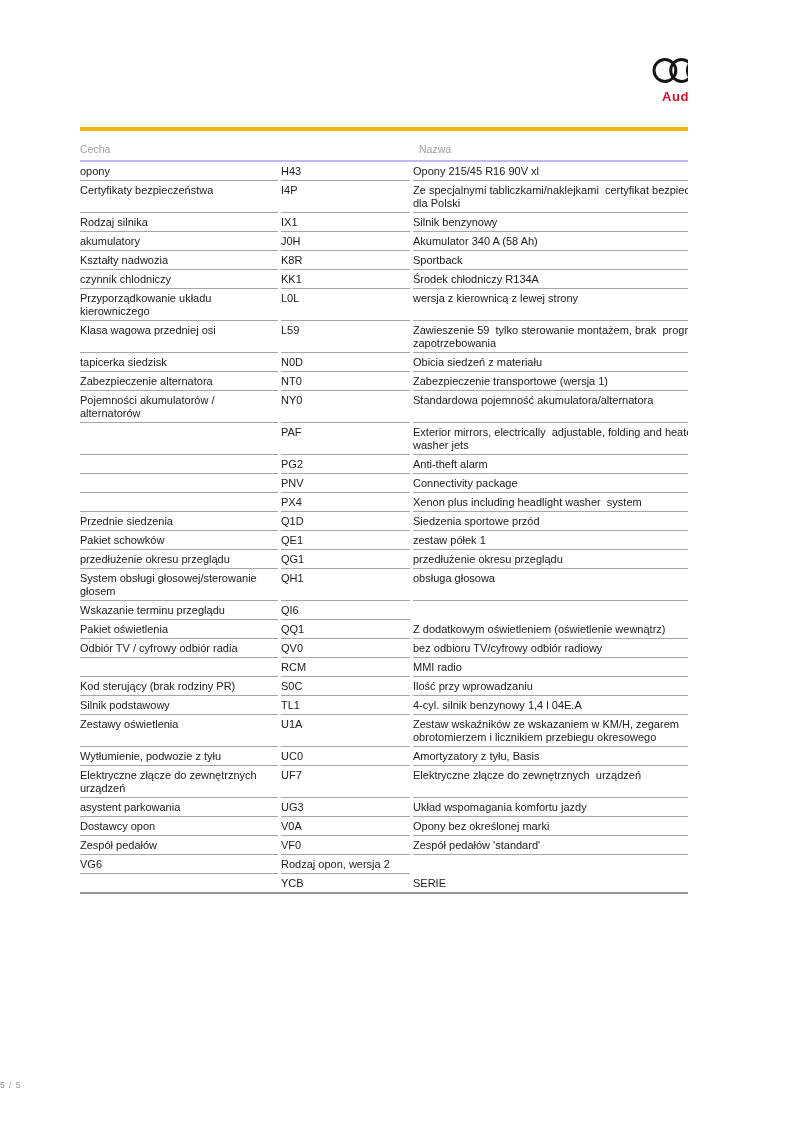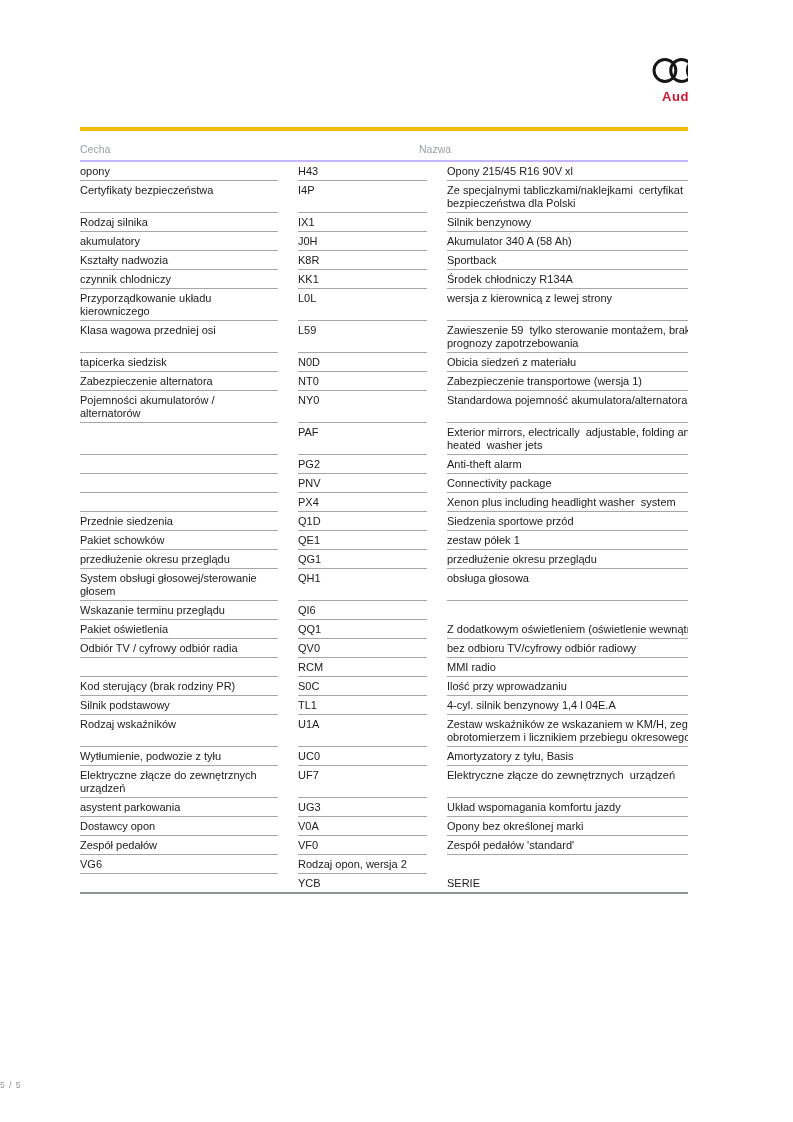--- a/index.html
+++ b/index.html
@@ -24,21 +24,21 @@
     background:#f4ba00;border:none;margin:0;
   }
   
   .table{position:absolute;left:80px;top:143px;width:660px;font-size:11px;line-height:13px;}
   .thead{
     display:grid;grid-template-columns:198px 129px 1fr;column-gap:6px;
     color:#9aa0a6;font-size:10.5px;
     padding-bottom:4px;border-bottom:2px solid #c4b5fd;
   }
   .tbody{border-bottom:2px solid #909498;}
-  .trow{display:grid;grid-template-columns:198px 129px 1fr;column-gap:20px;}
+  .trow{display:grid;grid-template-columns:198px 129px 1fr;column-gap:3px;}
   .cell{
     border-bottom:1px solid #a3a7ab;
     padding:2.5px 0 2.5px 0;
     white-space:pre-wrap;
   }
   .trow:last-child .cell{border-bottom:none;}
   
   .page-number{
     position:absolute;top:1080px;left:0;width:100%;
     font-size:8.5px;color:#8f949c;letter-spacing:1px;
@@ -215,21 +215,21 @@
     <div class="cell">Ilość przy wprowadzaniu</div>
   </div>
 
   <div class="trow">
     <div class="cell">Silnik podstawowy</div>
     <div class="cell">TL1</div>
     <div class="cell">4-cyl. silnik benzynowy 1,4 l 04E.A</div>
   </div>
 
   <div class="trow">
-    <div class="cell">Rodzaj wskaźników</div>
+    <div class="cell">Zestawy oświetlenia</div>
     <div class="cell">U1A</div>
     <div class="cell">Zestaw wskaźników ze wskazaniem w KM/H, zegarem obrotomierzem i licznikiem przebiegu okresowego</div>
   </div>
 
   <div class="trow">
     <div class="cell">Wytłumienie, podwozie z tyłu</div>
     <div class="cell">UC0</div>
     <div class="cell">Amortyzatory z tyłu, Basis</div>
   </div>
 

